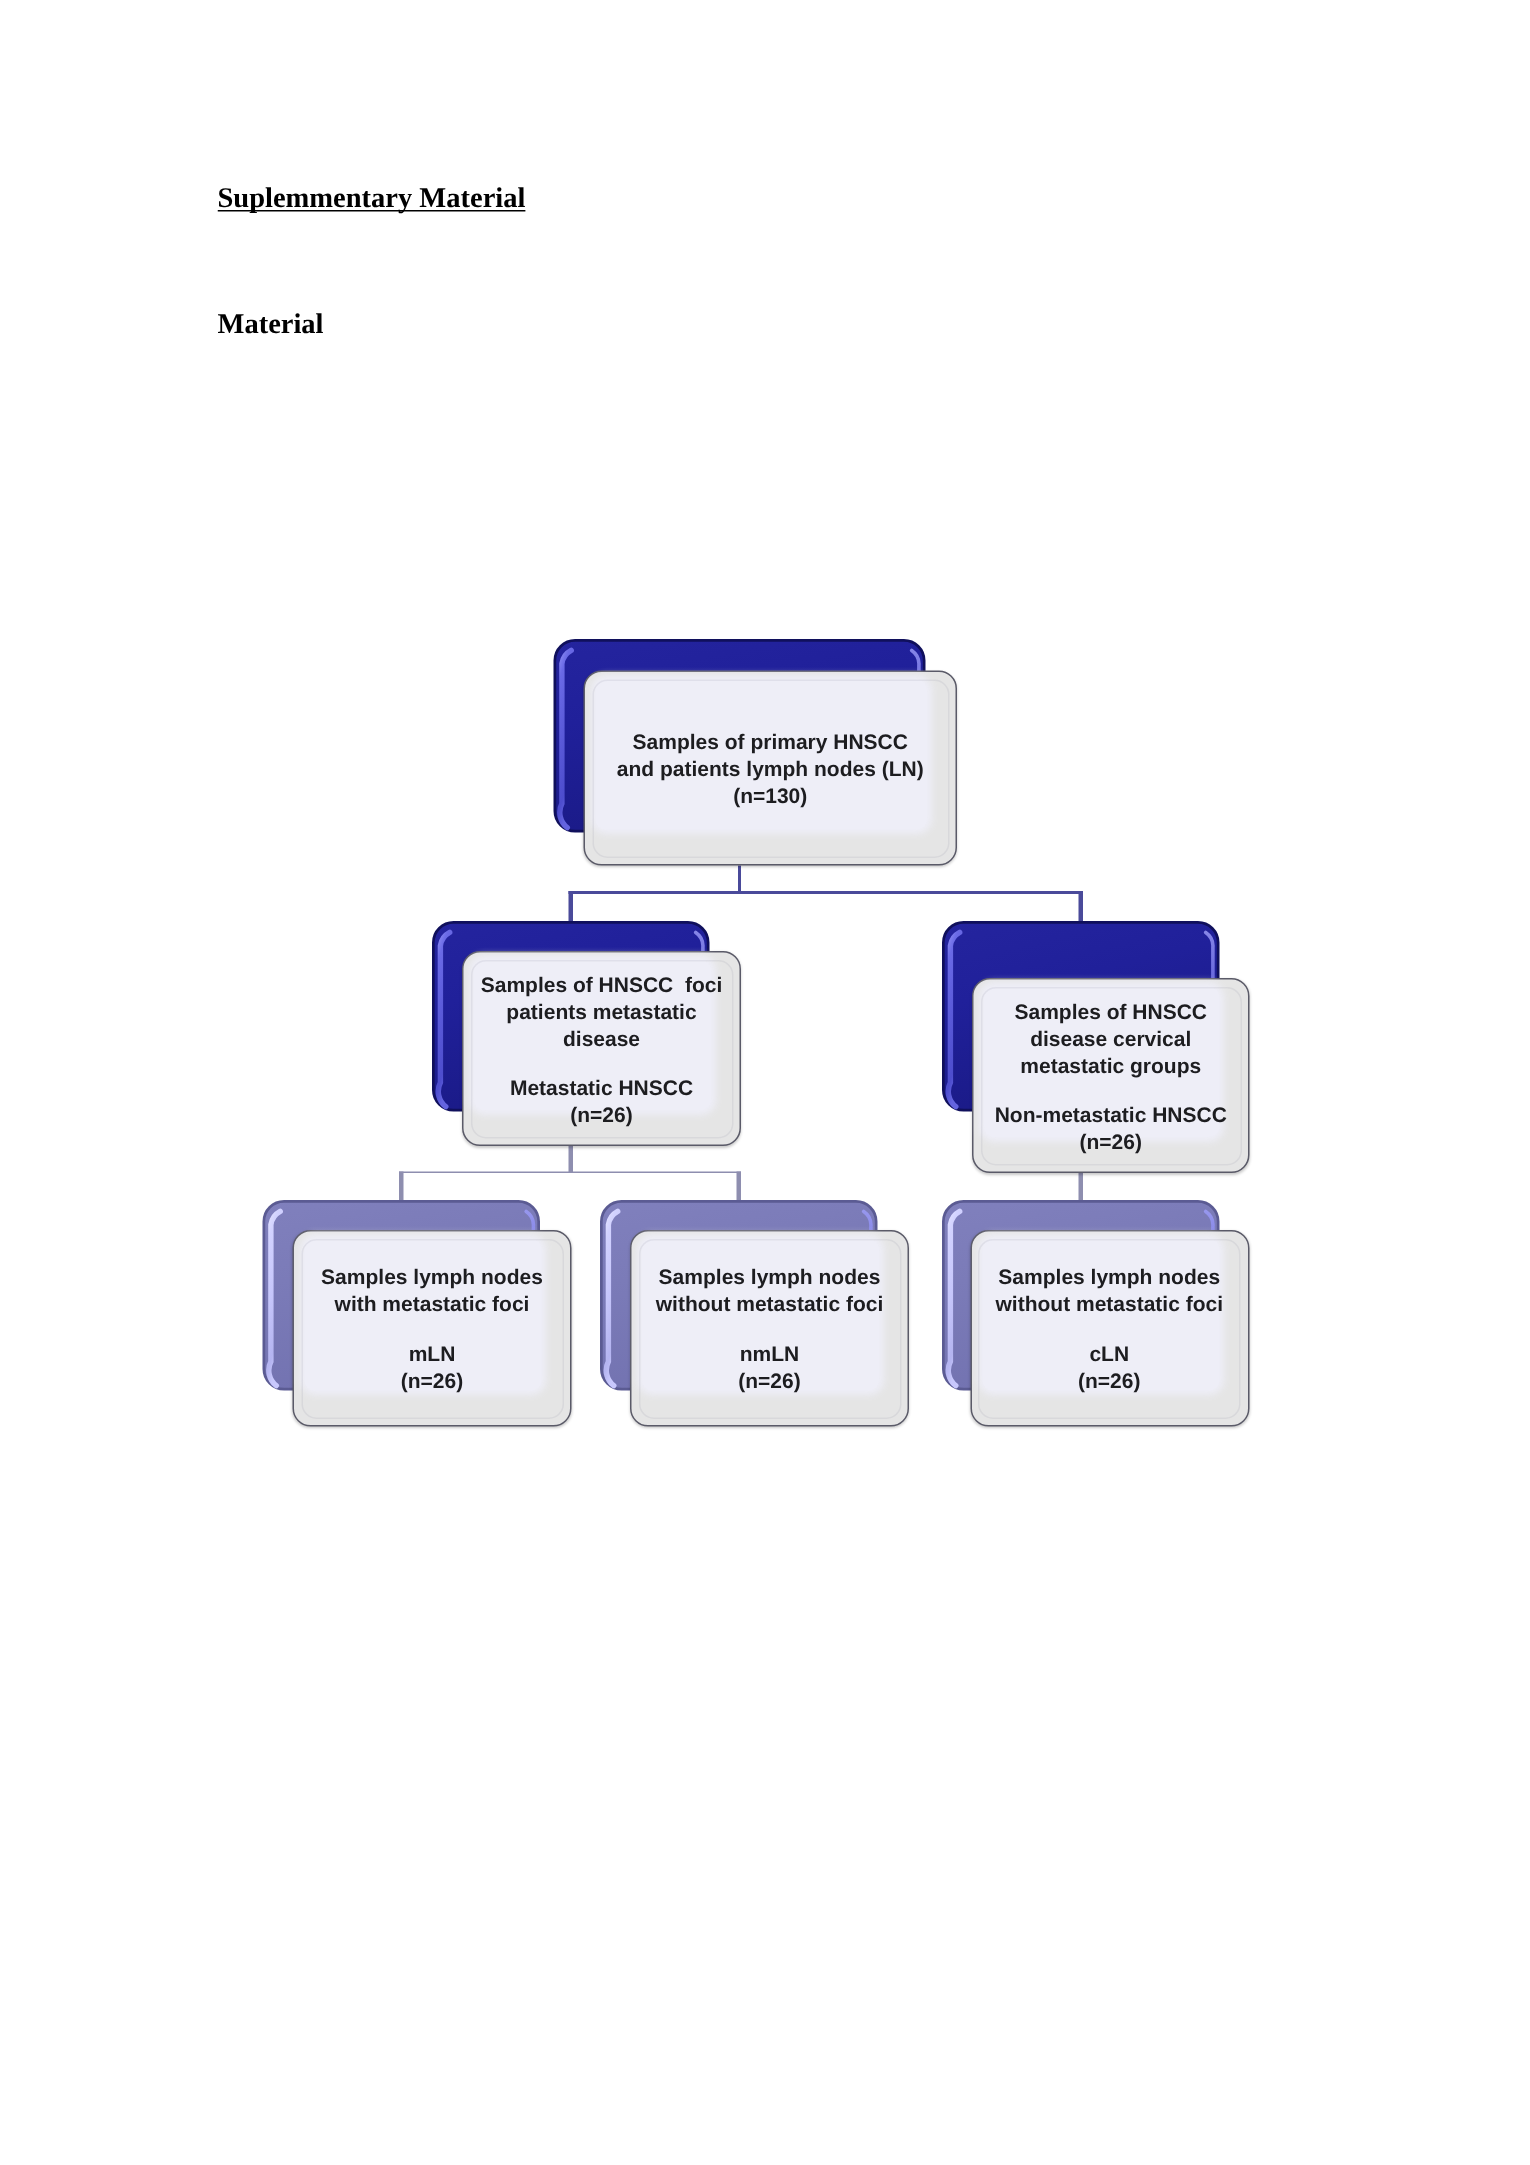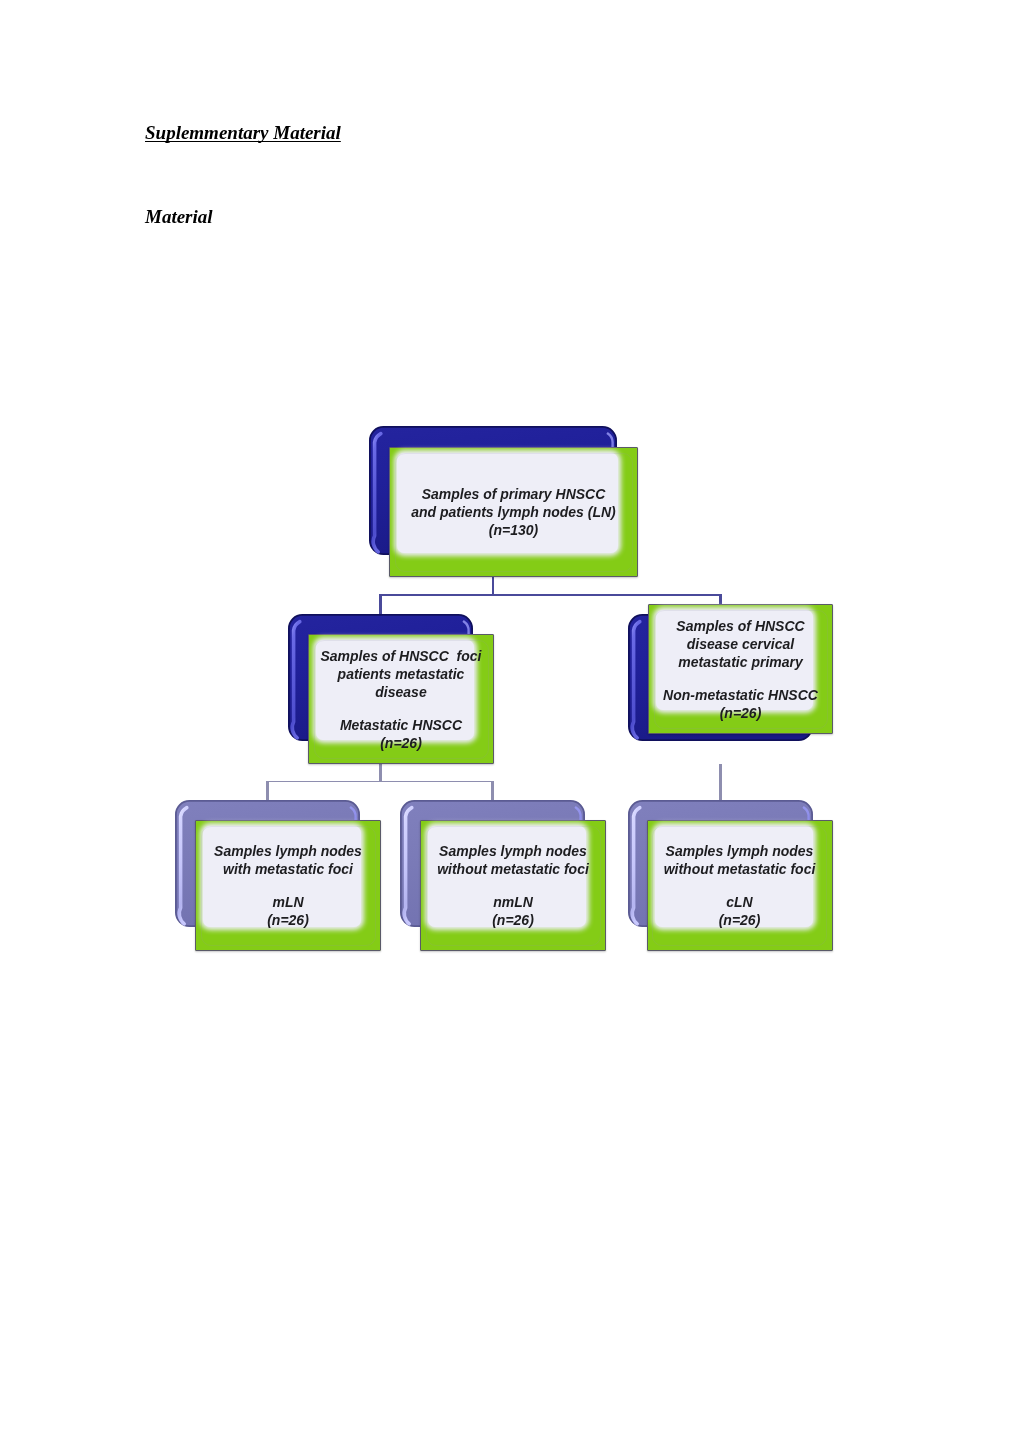--- a/index.html
+++ b/index.html
@@ -1,35 +1,35 @@
 <!DOCTYPE html>
 <html><head>
 <meta charset="utf-8">
 <title>Suplemmentary Material</title>
 <style>
   html,body{margin:0;padding:0;}
   body{width:1020px;height:1443px;background:#ffffff;overflow:hidden;
        font-family:"Liberation Serif",serif;-webkit-font-smoothing:antialiased;}
-  .page{position:relative;width:1020px;height:1352px;background:#fff;font-style:italic;}
+  .page{position:relative;width:1020px;height:1352px;background:#fff;}
 
   
   .doc-text{position:absolute;left:145px;font-size:19px;color:#000;white-space:nowrap;
             letter-spacing:0px;-webkit-font-smoothing:antialiased;transform:translateZ(0);}
   .bold{font-weight:bold;}
   .uline{text-decoration:underline;text-decoration-skip-ink:none;text-underline-offset:1.5px;text-decoration-thickness:1.2px;}
   #t-title{top:122px;}
   #t-figures{top:206px;}
   #t-cap1{top:290px;}
   #t-cap2{top:334px;}
 
   
   #figure{position:absolute;left:0;top:0;width:1020px;height:1443px;}
   .node{position:absolute;}
   .shadow{position:absolute;overflow:visible;}
-  .card{position:absolute;border-radius:1px;background:#84cc16;
+  .card{position:absolute;border-radius:12px;background:#e5e5e5;
         border:1.3px solid #5a5a68;box-sizing:border-box;
         box-shadow:0 1px 2px rgba(0,0,0,.22);}
   .card-inner{position:absolute;left:7px;top:5px;right:19px;bottom:23px;border-radius:7px;
         background:#eeeef7;box-shadow:0 0 5px 3px #eeeef7;}
   .card-ring{position:absolute;left:4.5px;top:4.5px;right:4.5px;bottom:4.5px;border-radius:10px;
         border:0.7px solid rgba(150,150,170,.16);box-sizing:border-box;pointer-events:none;}
   .card-text{position:absolute;left:0;right:0;text-align:center;
              font-family:"Liberation Sans",sans-serif;font-weight:bold;
              color:#1d1d20;font-size:14px;white-space:pre;
              -webkit-font-smoothing:antialiased;transform:translateZ(0);}
@@ -121,24 +121,24 @@
         <div class="card-text" style="top:12px;"><div class="ln">Samples of HNSCC  foci</div><div class="ln">patients metastatic</div><div class="ln">disease</div><div class="ln blank">&nbsp;</div><div class="ln">Metastatic HNSCC</div><div class="ln">(n=26)</div></div>
       </div>
     </div>
 
     <div class="node">
       <svg class="shadow" width="185" height="127" viewBox="0 0 185 127" style="left:628px;top:614px;">
           <rect x="0.9" y="0.9" width="183.2" height="125.2" rx="13.5" fill="url(#grad-body-dark)" stroke="#10105c" stroke-width="1.8"></rect>
           <path d="M 11.8 7.6 A 12 12 0 0 0 5.6 16.5 L 5.6 107.7 A 13 13 0 0 0 9.2 123.8" fill="none" stroke="url(#grad-hl-dark)" stroke-width="3.6" stroke-linecap="round"></path>
           <path d="M 175.8 7.6 A 11 11 0 0 1 180.6 17.5 L 180.6 115.0" fill="none" stroke="url(#grad-hl-edge)" stroke-width="2.4" stroke-linecap="round" opacity="0.8"></path>
         </svg>
-      <div class="card" style="left:648px;top:604px;width:185px;height:130px;">
+      <div class="card" style="left:648px;top:652px;width:185px;height:130px;">
         <div class="card-inner"></div>
           <div class="card-ring"></div>
-        <div class="card-text" style="top:12px;"><div class="ln">Samples of HNSCC</div><div class="ln">disease cervical</div><div class="ln">metastatic primary</div><div class="ln blank">&nbsp;</div><div class="ln">Non-metastatic HNSCC</div><div class="ln">(n=26)</div></div>
+        <div class="card-text" style="top:12px;"><div class="ln">Samples of HNSCC</div><div class="ln">disease cervical</div><div class="ln">metastatic groups</div><div class="ln blank">&nbsp;</div><div class="ln">Non-metastatic HNSCC</div><div class="ln">(n=26)</div></div>
       </div>
     </div>
 
     <div class="node">
       <svg class="shadow" width="185" height="127" viewBox="0 0 185 127" style="left:175px;top:800px;">
           <rect x="0.9" y="0.9" width="183.2" height="125.2" rx="13.5" fill="url(#grad-body-light)" stroke="#5b5b93" stroke-width="1.8"></rect>
           <path d="M 11.8 7.6 A 12 12 0 0 0 5.6 16.5 L 5.6 107.7 A 13 13 0 0 0 9.2 123.8" fill="none" stroke="url(#grad-hl-light)" stroke-width="3.6" stroke-linecap="round"></path>
           <path d="M 175.8 7.6 A 11 11 0 0 1 180.6 17.5 L 180.6 115.0" fill="none" stroke="url(#grad-hl-edge)" stroke-width="2.4" stroke-linecap="round" opacity="0.8"></path>
         </svg>
       <div class="card" style="left:195px;top:820px;width:186px;height:131px;">

